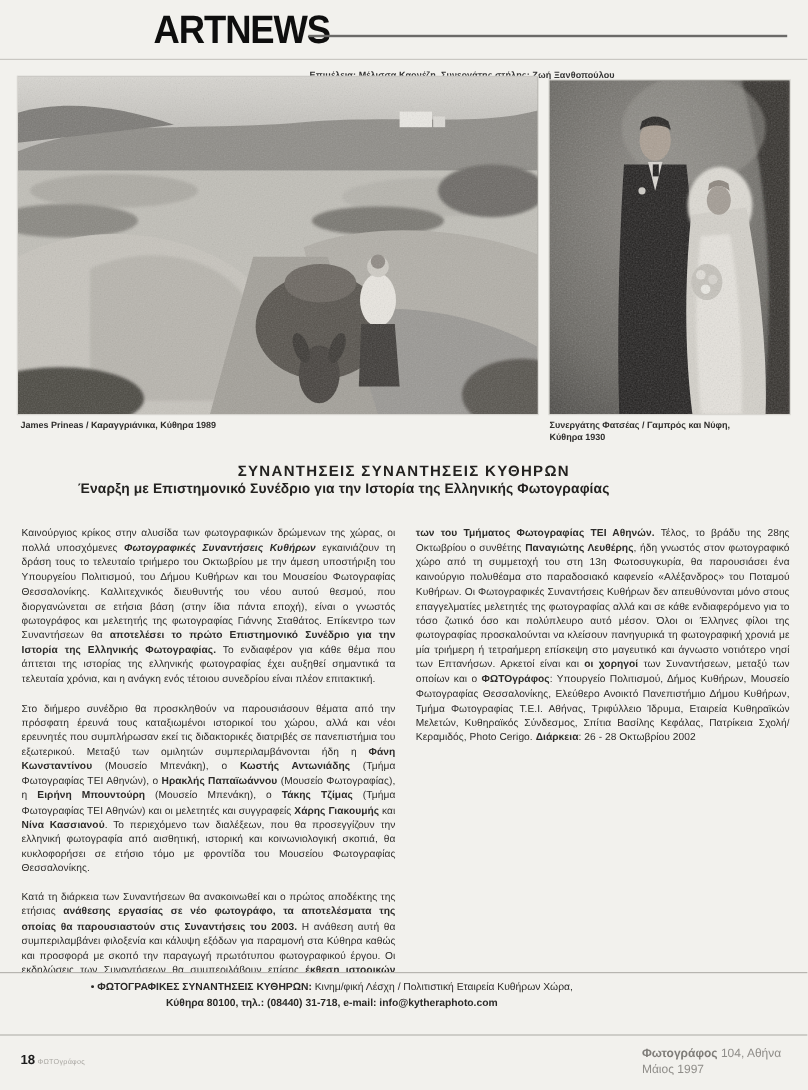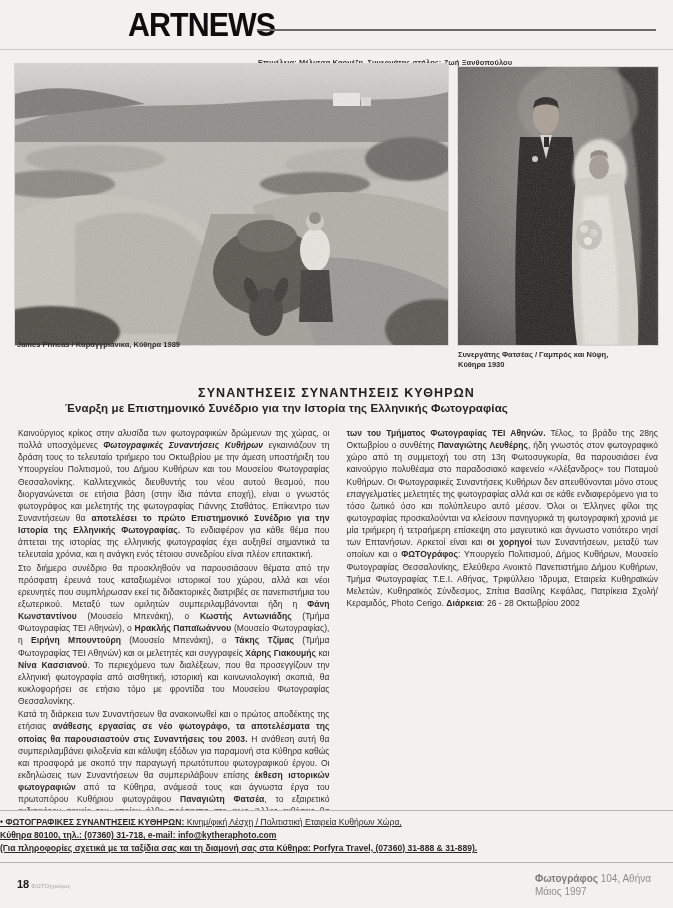--- a/index.html
+++ b/index.html
@@ -36,47 +36,47 @@
 
   
   .photo{position:absolute;background:#9a9894;box-shadow:0 0 0 1px #d8d6d1;}
   .photo-left{left:15px;top:64px;width:433px;height:281px;}
   .photo-right{left:458px;top:67px;width:200px;height:278px;}
   .photo svg{display:block;width:100%;height:100%;}
 
   .caption{
     position:absolute;font-size:7.5px;font-weight:bold;color:#2e2d2b;line-height:1.35;
   }
-  .caption-left{left:17px;top:340px;width:330px;}
+  .caption-left{left:17px;top:350px;width:330px;}
   .caption-right{left:458px;top:350px;width:205px;}
 
   
   .kicker{
     position:absolute;left:0;top:386px;width:673px;text-align:center;
     font-size:12.5px;font-weight:bold;color:#232220;letter-spacing:1.1px;
   }
   .subtitle{
     position:absolute;left:0;top:402px;width:573px;text-align:center;
     font-size:11.5px;font-weight:bold;color:#232220;letter-spacing:.1px;
   }
 
   
   .bodywrap{
     position:absolute;left:18px;top:426px;width:640px;height:384px;
     display:flex;gap:17px;overflow:hidden;
   }
   .col{width:312px;font-size:8.5px;line-height:1.43;text-align:justify;
     color:#2d2c2a;letter-spacing:.05px;}
-  .col p{margin:1px 0 1px 0;}
+  .col p{margin:12px 0 1px 0;}
 
   
   .contact-top-rule{position:absolute;left:0;top:810px;width:673px;height:1px;background:#b7b5b0;}
   .contact{
-    position:absolute;left:0;top:816px;width:553px;
-    font-size:8.6px;color:#2b2a28;line-height:1.5;text-decoration:underline;
+    position:absolute;left:0;top:816px;width:553px;text-align:center;
+    font-size:8.6px;color:#2b2a28;line-height:1.5;
   }
   .contact .ln{display:block;}
   .contact-bottom-rule{position:absolute;left:0;top:862px;width:673px;height:1px;background:#b7b5b0;}
 
   
   .folio{
     position:absolute;left:17px;top:878px;font-size:11px;font-weight:bold;color:#1c1c1c;
   }
   .folio .mini{font-size:6px;font-weight:normal;color:#a9a7a2;margin-left:2px;letter-spacing:.2px;}
   .issue{
@@ -195,22 +195,21 @@
   <div class="col">
       <p><span class="b">των του Τμήματος Φωτογραφίας ΤΕΙ Αθηνών.</span><span> Τέλος, το βράδυ της 28ης Οκτωβρίου ο συνθέτης </span><span class="b">Παναγιώτης Λευθέρης</span><span>, ήδη γνωστός στον φωτογραφικό χώρο από τη συμμετοχή του στη 13η Φωτοσυγκυρία, θα παρουσιάσει ένα καινούργιο πολυθέαμα στο παραδοσιακό καφενείο «Αλέξανδρος» του Ποταμού Κυθήρων. Οι Φωτογραφικές Συναντήσεις Κυθήρων δεν απευθύνονται μόνο στους επαγγελματίες μελετητές της φωτογραφίας αλλά και σε κάθε ενδιαφερόμενο για το τόσο ζωτικό όσο και πολύπλευρο αυτό μέσον. Όλοι οι Έλληνες φίλοι της φωτογραφίας προσκαλούνται να κλείσουν πανηγυρικά τη φωτογραφική χρονιά με μία τριήμερη ή τετραήμερη επίσκεψη στο μαγευτικό και άγνωστο νοτιότερο νησί των Επτανήσων. Αρκετοί είναι και </span><span class="b">οι χορηγοί</span><span> των Συναντήσεων, μεταξύ των οποίων και ο </span><span class="b">ΦΩΤΟγράφος</span><span>: Υπουργείο Πολιτισμού, Δήμος Κυθήρων, Μουσείο Φωτογραφίας Θεσσαλονίκης, Ελεύθερο Ανοικτό Πανεπιστήμιο Δήμου Κυθήρων, Τμήμα Φωτογραφίας Τ.Ε.Ι. Αθήνας, Τριφύλλειο Ίδρυμα, Εταιρεία Κυθηραϊκών Μελετών, Κυθηραϊκός Σύνδεσμος, Σπίτια Βασίλης Κεφάλας, Πατρίκεια Σχολή/Κεραμιδός, Photo Cerigo. </span><span class="b">Διάρκεια</span><span>: 26 - 28 Οκτωβρίου 2002</span></p>
     </div>
 </div>
 
 <div class="contact-top-rule"></div>
 <div class="contact">
   <span class="ln">
     <span class="b">• ΦΩΤΟΓΡΑΦΙΚΕΣ ΣΥΝΑΝΤΗΣΕΙΣ ΚΥΘΗΡΩΝ:</span><span> Κινημ/φική Λέσχη / Πολιτιστική Εταιρεία Κυθήρων Χώρα,</span>
   </span>
-  <span class="ln b">Κύθηρα 80100, τηλ.: (07360) 31-718, e-mail: info@kytheraphoto.com</span>
-  <span class="ln b">(Για πληροφορίες σχετικά με τα ταξίδια σας και τη διαμονή σας στα Κύθηρα: Porfyra Travel, (07360) 31-888 &amp; 31-889).</span>
+  <span class="ln b">Κύθηρα 80100, τηλ.: (08440) 31-718, e-mail: info@kytheraphoto.com</span>
 </div>
 <div class="contact-bottom-rule"></div>
 
 <div class="folio">
   <span>18</span><span class="mini">ΦΩΤΟγράφος</span>
 </div>
 <div class="issue">
   <span class="t">Φωτογράφος</span>
   <span>104, Αθήνα</span><br>
   <span>Μάιος 1997</span>

